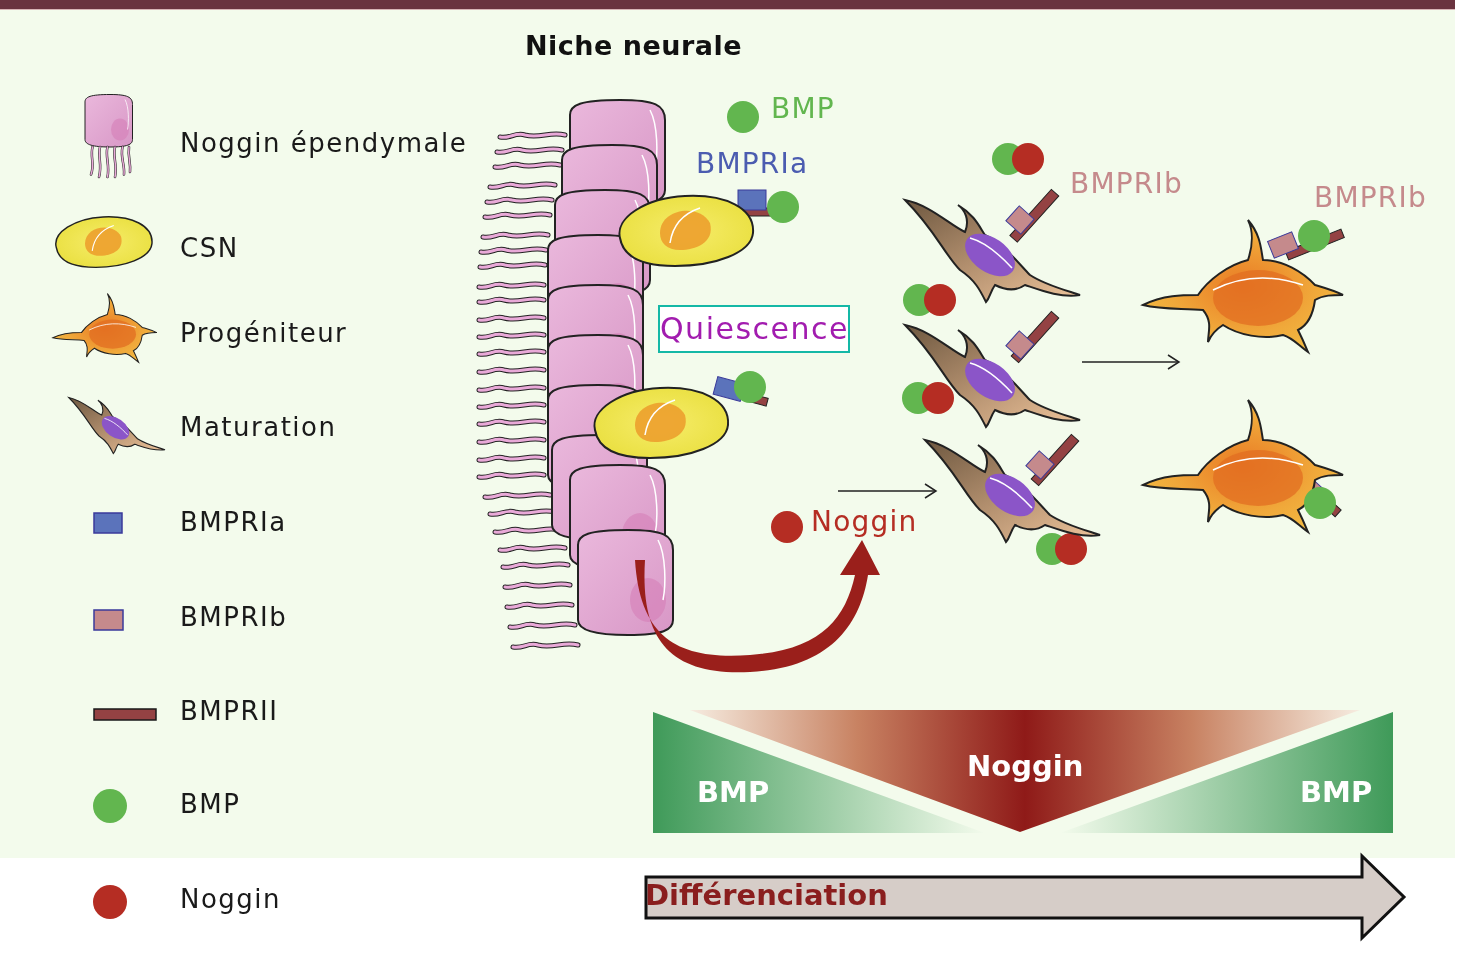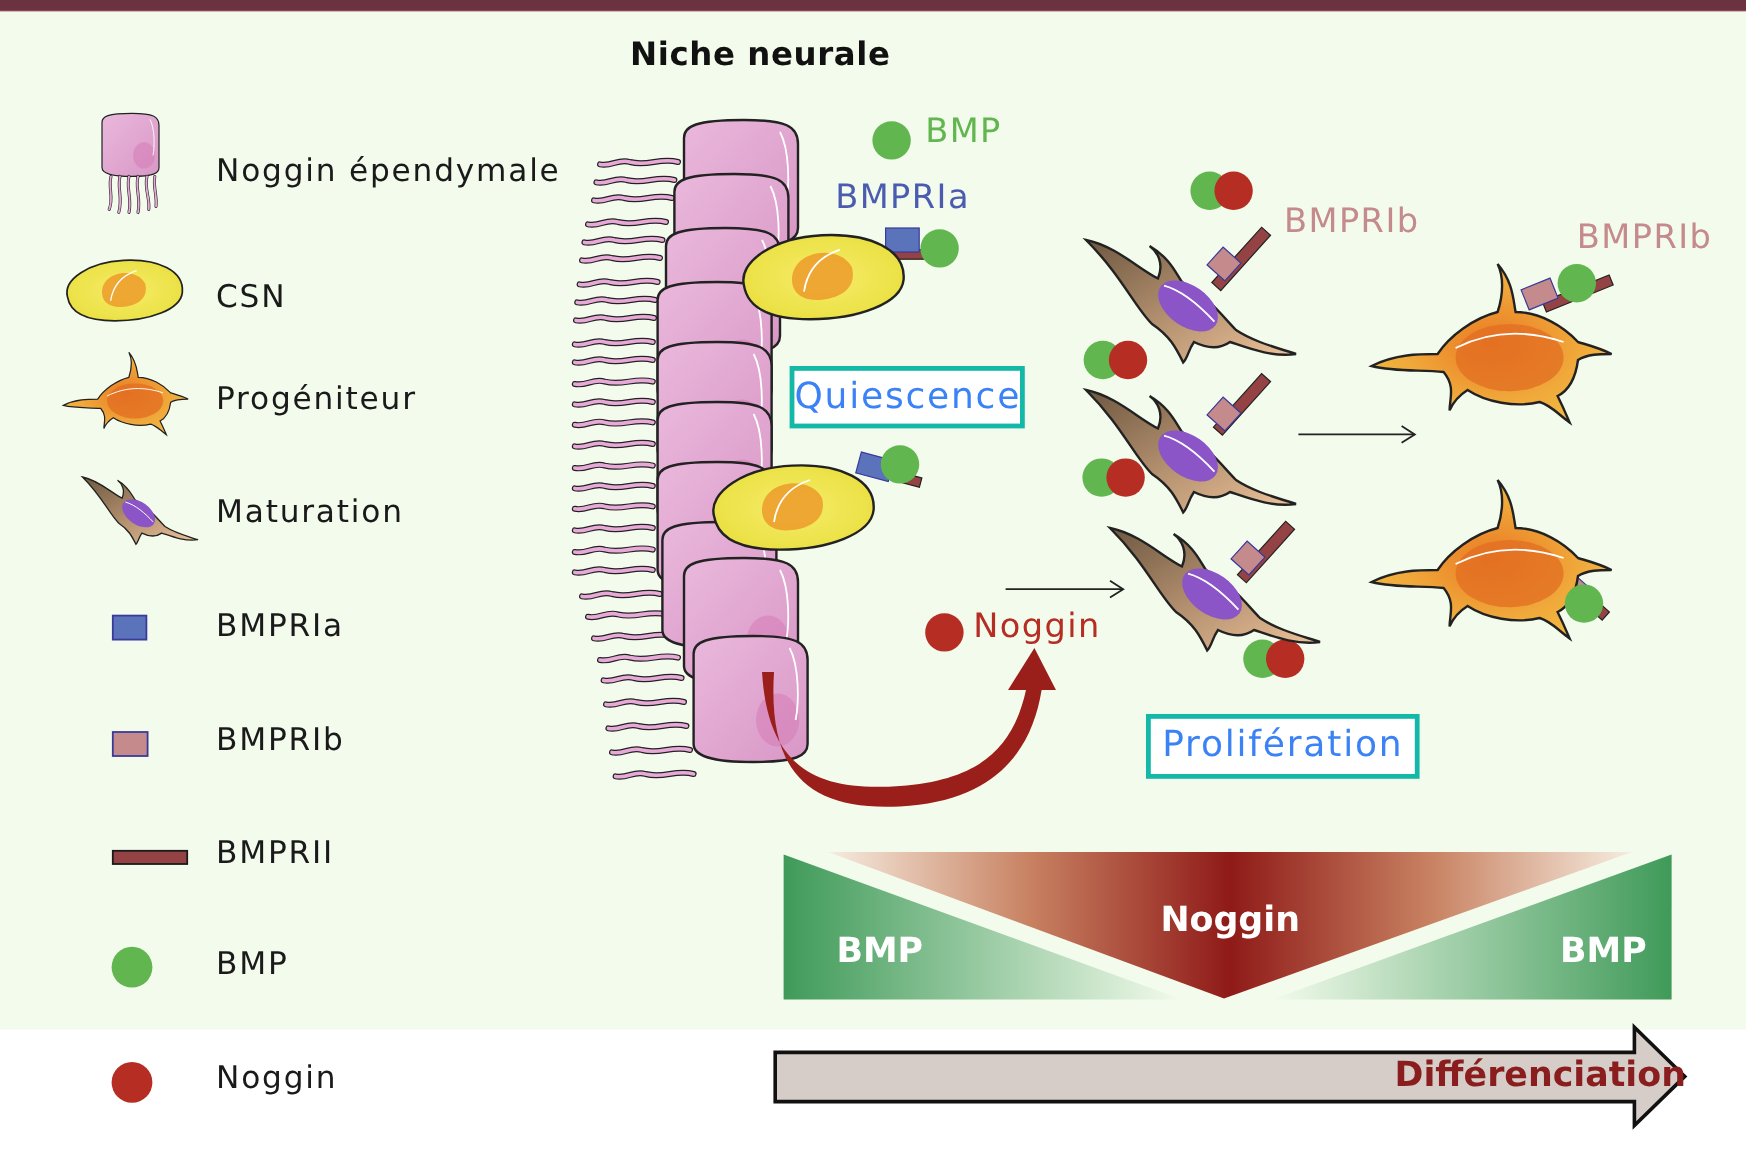--- a/index.html
+++ b/index.html
@@ -3,23 +3,23 @@
 <meta charset="utf-8">
 <style>
   html,body{margin:0;padding:0;}
   body{width:1457px;height:970px;background:#fff;overflow:hidden;font-family:"DejaVu Sans",sans-serif;}
   #canvas{position:relative;width:1455px;height:858px;background:#f3fbec;border-right:2px solid #fff;}
   .topbar{position:absolute;left:0;top:0;width:1455px;height:9px;background:#6a333f;border-bottom:1px solid #d8b4b6;}
   .title{position:absolute;left:525px;top:30px;font-weight:bold;font-size:27px;color:#111;letter-spacing:0.5px;}
   .legend-label{position:absolute;left:180px;font-size:26px;color:#1a1a1a;letter-spacing:1.5px;font-family:"DejaVu Sans",sans-serif;}
   svg{position:absolute;left:0;top:0;overflow:visible;}
   .lbl{position:absolute;font-size:28px;letter-spacing:1.2px;}
-  .box{position:absolute;background:#fff;border:4px solid #14b8a6;color:#3b82f6;font-size:30px;letter-spacing:1.5px;text-align:center;line-height:44px;}
+  .box{position:absolute;background:#fff;border:2px solid #14b8a6;color:#a21caf;font-size:30px;letter-spacing:1.5px;text-align:center;line-height:44px;}
   .grad-text{position:absolute;color:#fff;font-weight:bold;font-size:29px;}
-  .diff-text{position:absolute;left:645px;top:878px;width:760px;text-align:right;color:#8a1e1e;font-weight:bold;font-size:29px;}
+  .diff-text{position:absolute;left:645px;top:878px;width:760px;text-align:left;color:#8a1e1e;font-weight:bold;font-size:29px;}
 </style>
 </head>
 <body>
 
 <div id="canvas">
   <div class="topbar"></div>
   <div class="title">Niche neurale</div>
 
   <svg width="1457" height="970">
     <defs>
@@ -268,20 +268,19 @@
   <div class="legend-label" style="top:789px">BMP</div>
   <div class="legend-label" style="top:884px">Noggin</div>
 
   <div class="lbl" style="left:771px;top:92px;color:#62b64f">BMP</div>
   <div class="lbl" style="left:696px;top:147px;color:#4b5cb0">BMPRIa</div>
   <div class="lbl" style="left:1070px;top:167px;color:#c58a8c">BMPRIb</div>
   <div class="lbl" style="left:1314px;top:181px;color:#c58a8c">BMPRIb</div>
   <div class="lbl" style="left:811px;top:505px;color:#b52d23">Noggin</div>
 
   <div class="box" style="left:658px;top:305px;width:188px;height:44px">Quiescence</div>
-  <div class="box" style="left:955px;top:595px;width:220px;height:46px">Prolifération</div>
 
   <div class="grad-text" style="left:697px;top:775px">BMP</div>
   <div class="grad-text" style="left:967px;top:749px">Noggin</div>
   <div class="grad-text" style="left:1300px;top:775px">BMP</div>
 
   <div class="diff-text">Différenciation</div>
 </div>
 
 </body></html>

